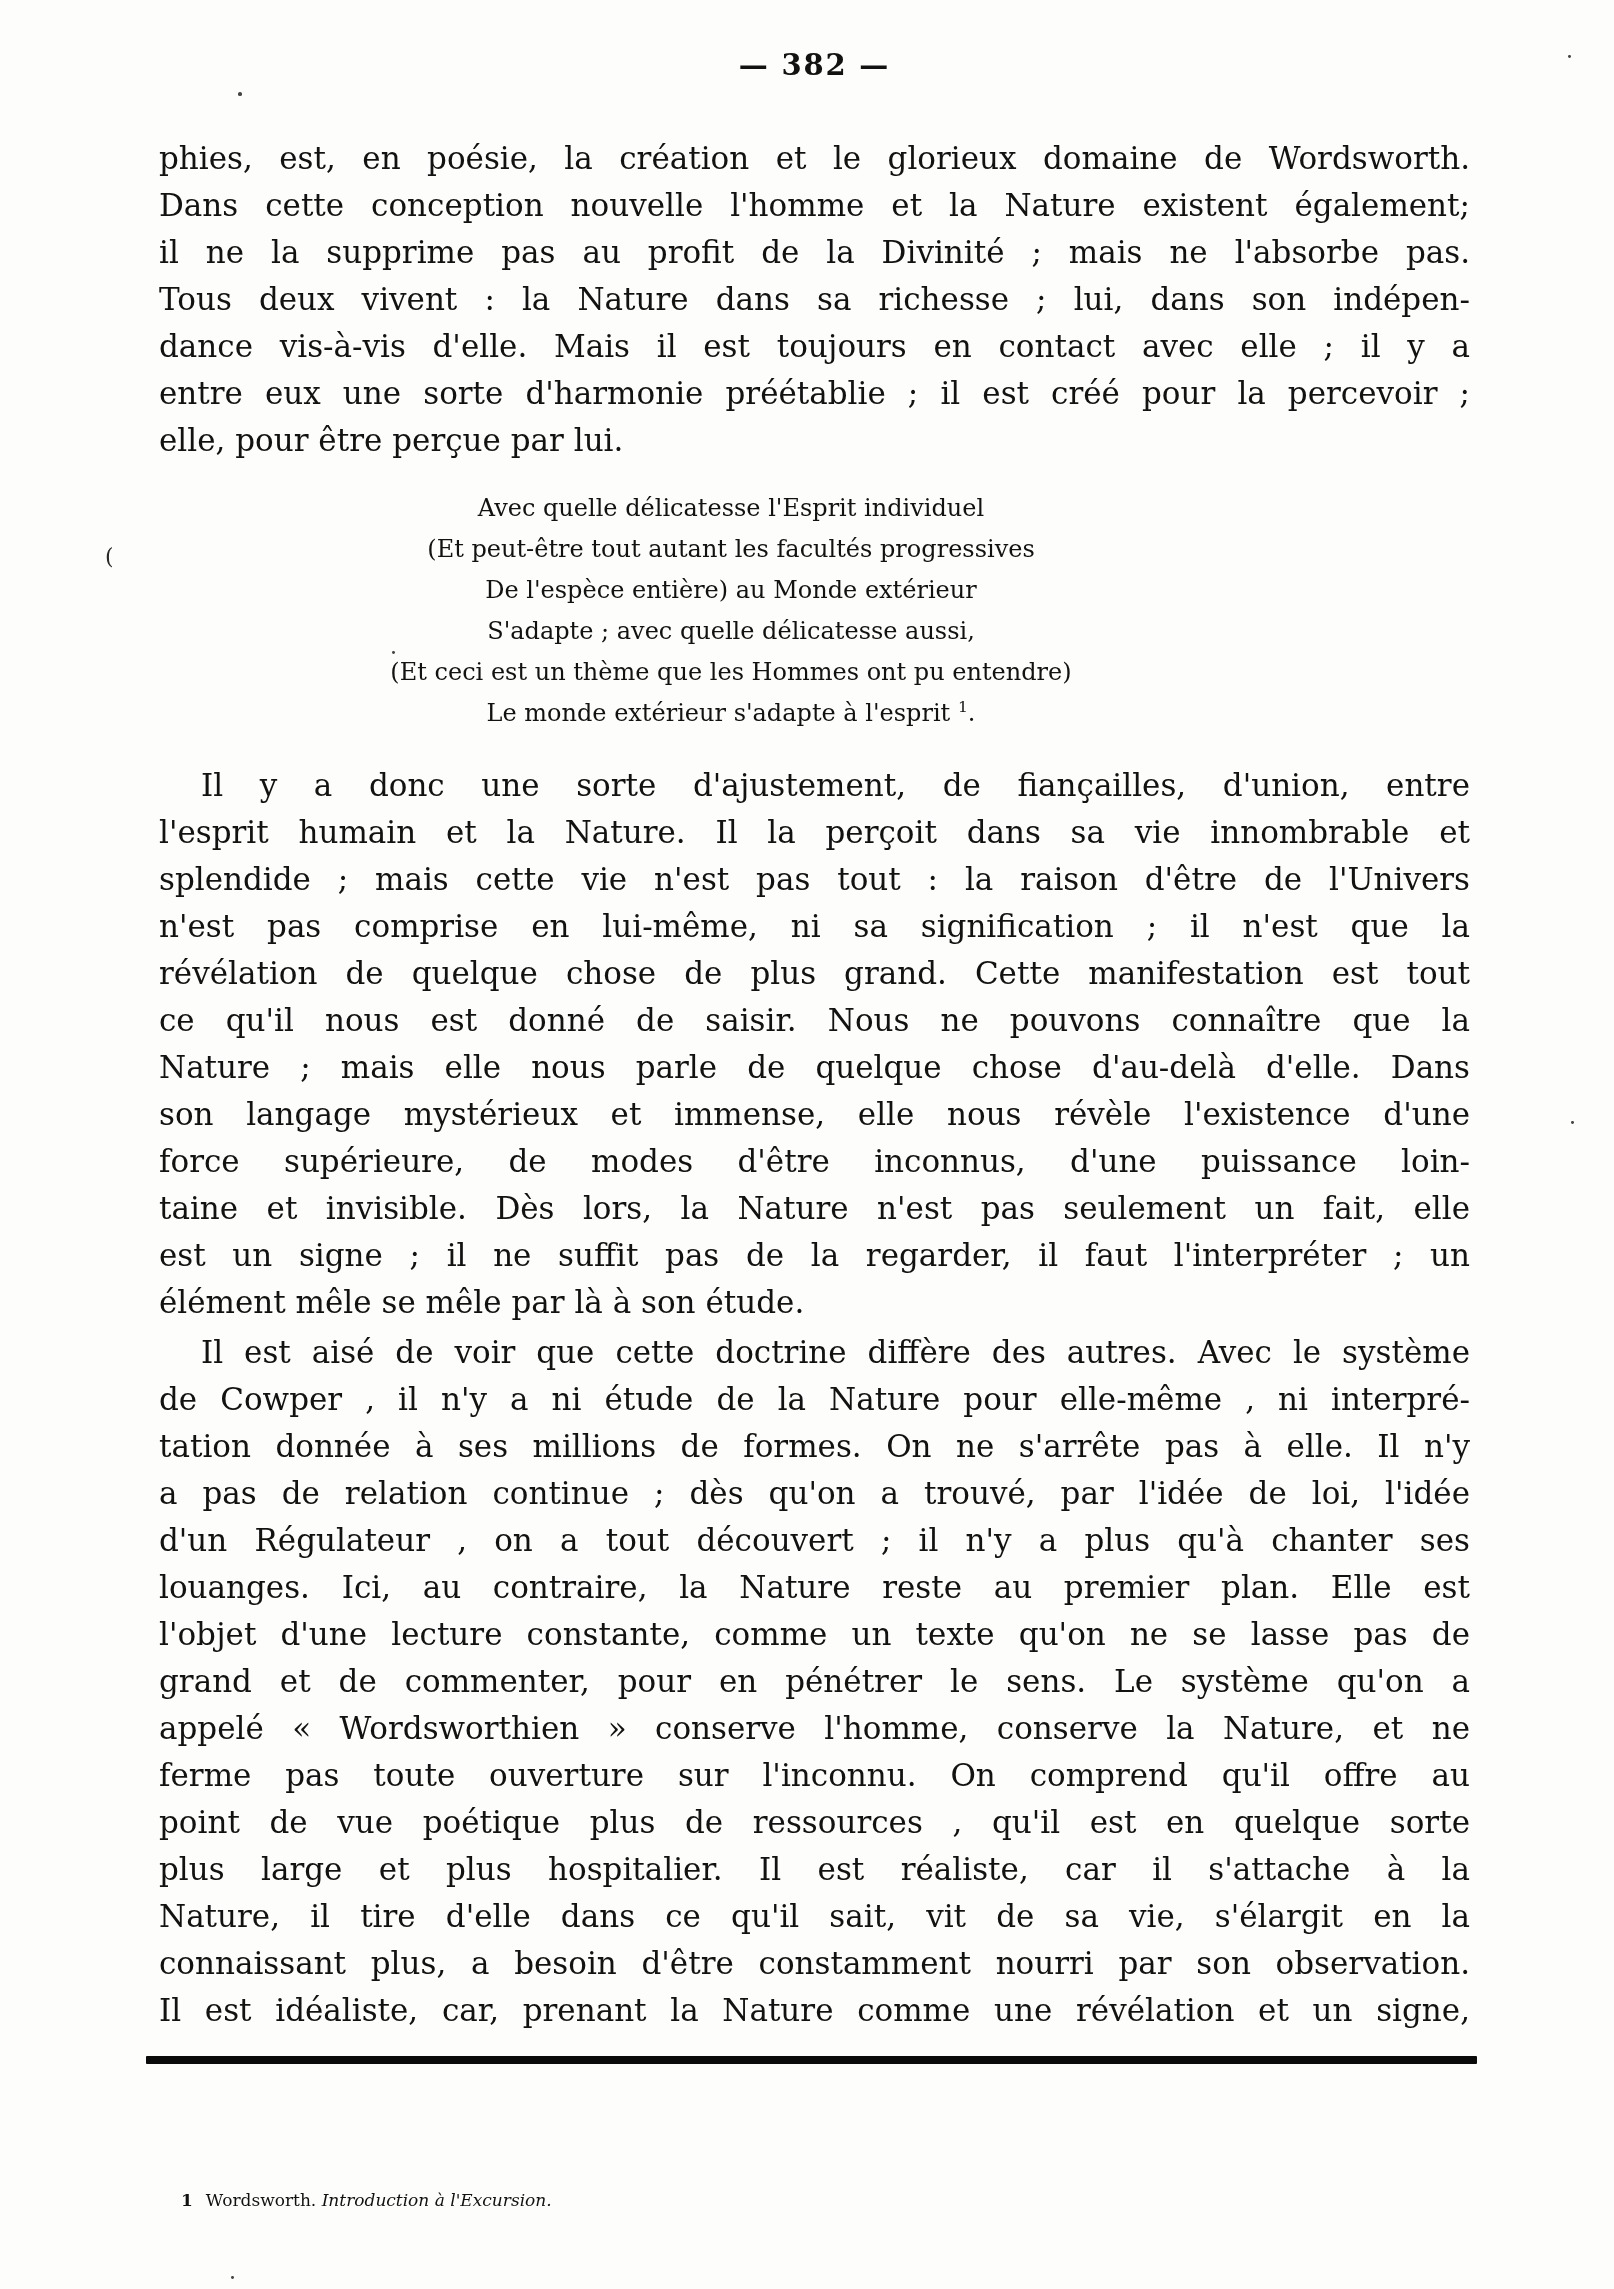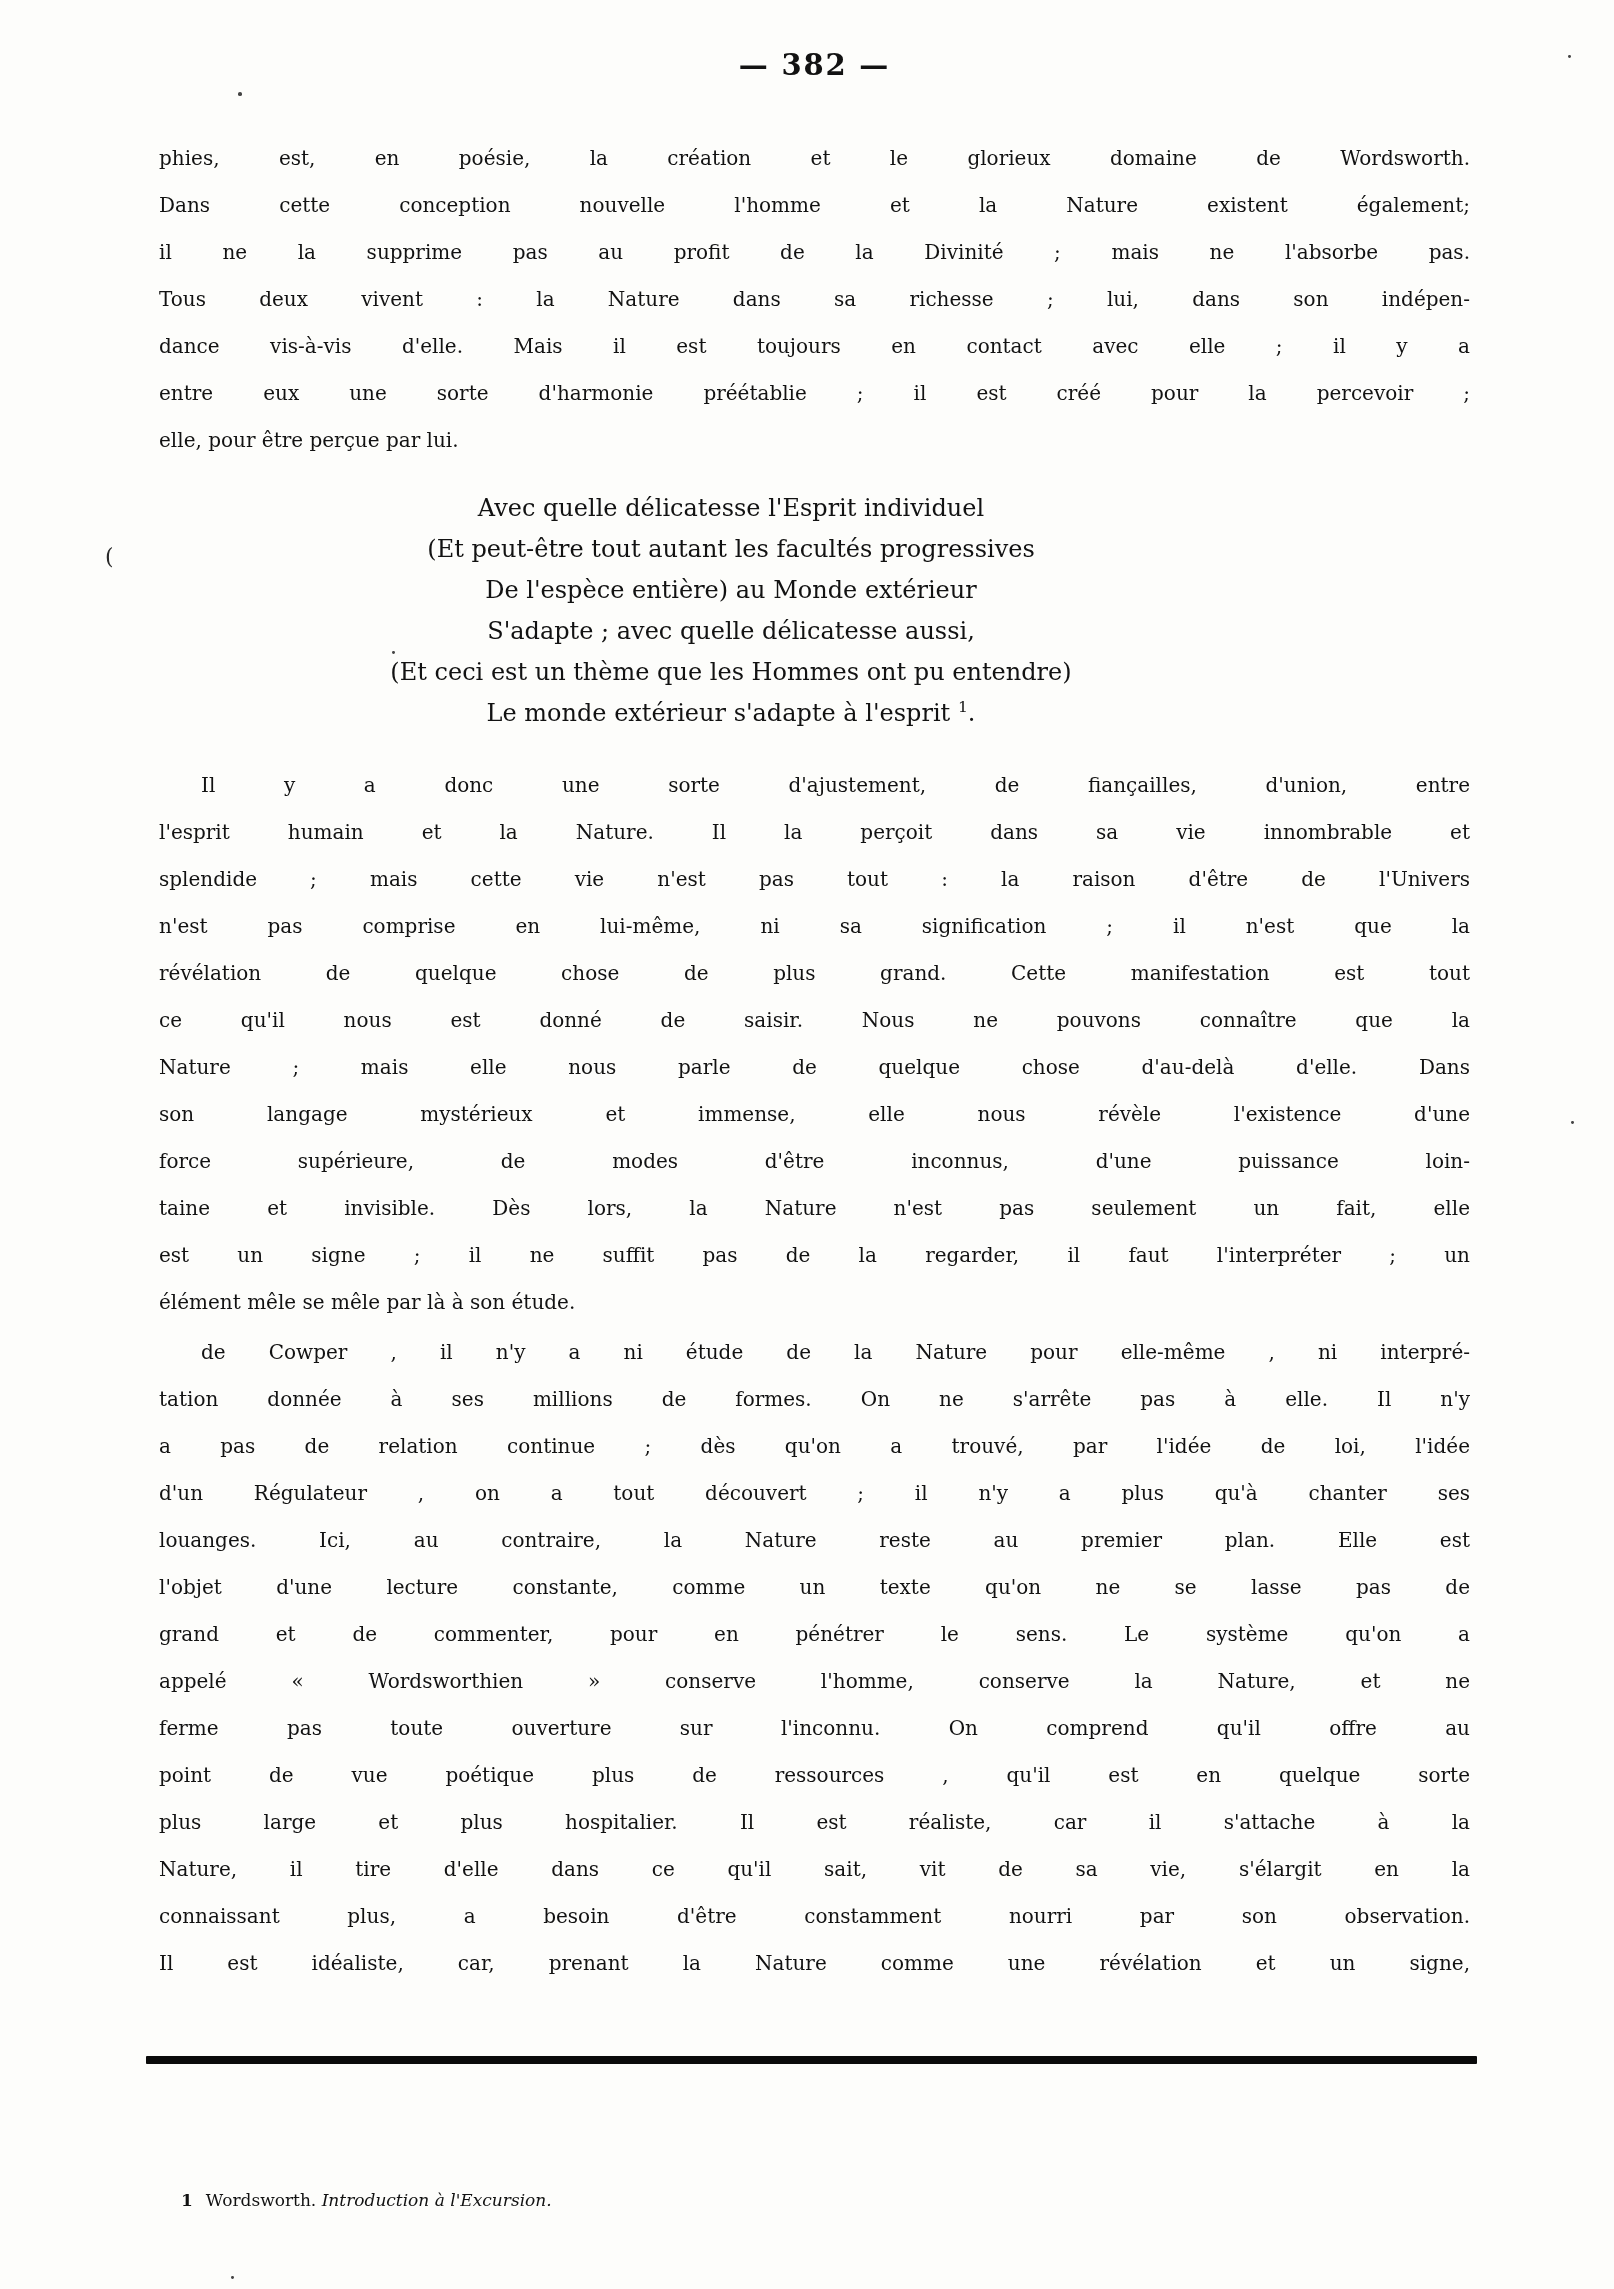--- a/index.html
+++ b/index.html
@@ -22,21 +22,21 @@
     font-size: 29px;
     letter-spacing: 1.8px;
     font-weight: 600;
   }
   .text-block {
     position: absolute;
     top: 135px;
     left: 159px;
     width: 1311px;
   }
-  .para { font-size: 20px; line-height: 47px; }
+  .para { font-size: 31px; line-height: 47px; }
   .para .line {
     text-align: justify;
     text-align-last: justify;
     white-space: normal;
   }
   .para.last-left .line:last-child { text-align-last: left; }
   .para.indent-first .line:first-child { text-indent: 42px; }
   .verse {
     position: relative;
     width: 1144px;
@@ -116,20 +116,21 @@
         <div class="line">ce qu'il nous est donné de saisir. Nous ne pouvons connaître que la</div>
         <div class="line">Nature ; mais elle nous parle de quelque chose d'au-delà d'elle. Dans</div>
         <div class="line">son langage mystérieux et immense, elle nous révèle l'existence d'une</div>
         <div class="line">force supérieure, de modes d'être inconnus, d'une puissance loin-</div>
         <div class="line">taine et invisible. Dès lors, la Nature n'est pas seulement un fait, elle</div>
         <div class="line">est un signe ; il ne suffit pas de la regarder, il faut l'interpréter ; un</div>
         <div class="line">élément mêle se mêle par là à son étude.</div>
       </div>
 
     <div class="para indent-first" style="margin-top: 2.8px;">
+        <div class="line">Il est aisé de voir que cette doctrine diffère des autres. Avec le système</div>
         <div class="line">de Cowper , il n'y a ni étude de la Nature pour elle-même , ni interpré-</div>
         <div class="line">tation donnée à ses millions de formes. On ne s'arrête pas à elle. Il n'y</div>
         <div class="line">a pas de relation continue ; dès qu'on a trouvé, par l'idée de loi, l'idée</div>
         <div class="line">d'un Régulateur , on a tout découvert ; il n'y a plus qu'à chanter ses</div>
         <div class="line">louanges. Ici, au contraire, la Nature reste au premier plan. Elle est</div>
         <div class="line">l'objet d'une lecture constante, comme un texte qu'on ne se lasse pas de</div>
         <div class="line">grand et de commenter, pour en pénétrer le sens. Le système qu'on a</div>
         <div class="line">appelé « Wordsworthien » conserve l'homme, conserve la Nature, et ne</div>
         <div class="line">ferme pas toute ouverture sur l'inconnu. On comprend qu'il offre au</div>
         <div class="line">point de vue poétique plus de ressources , qu'il est en quelque sorte</div>

